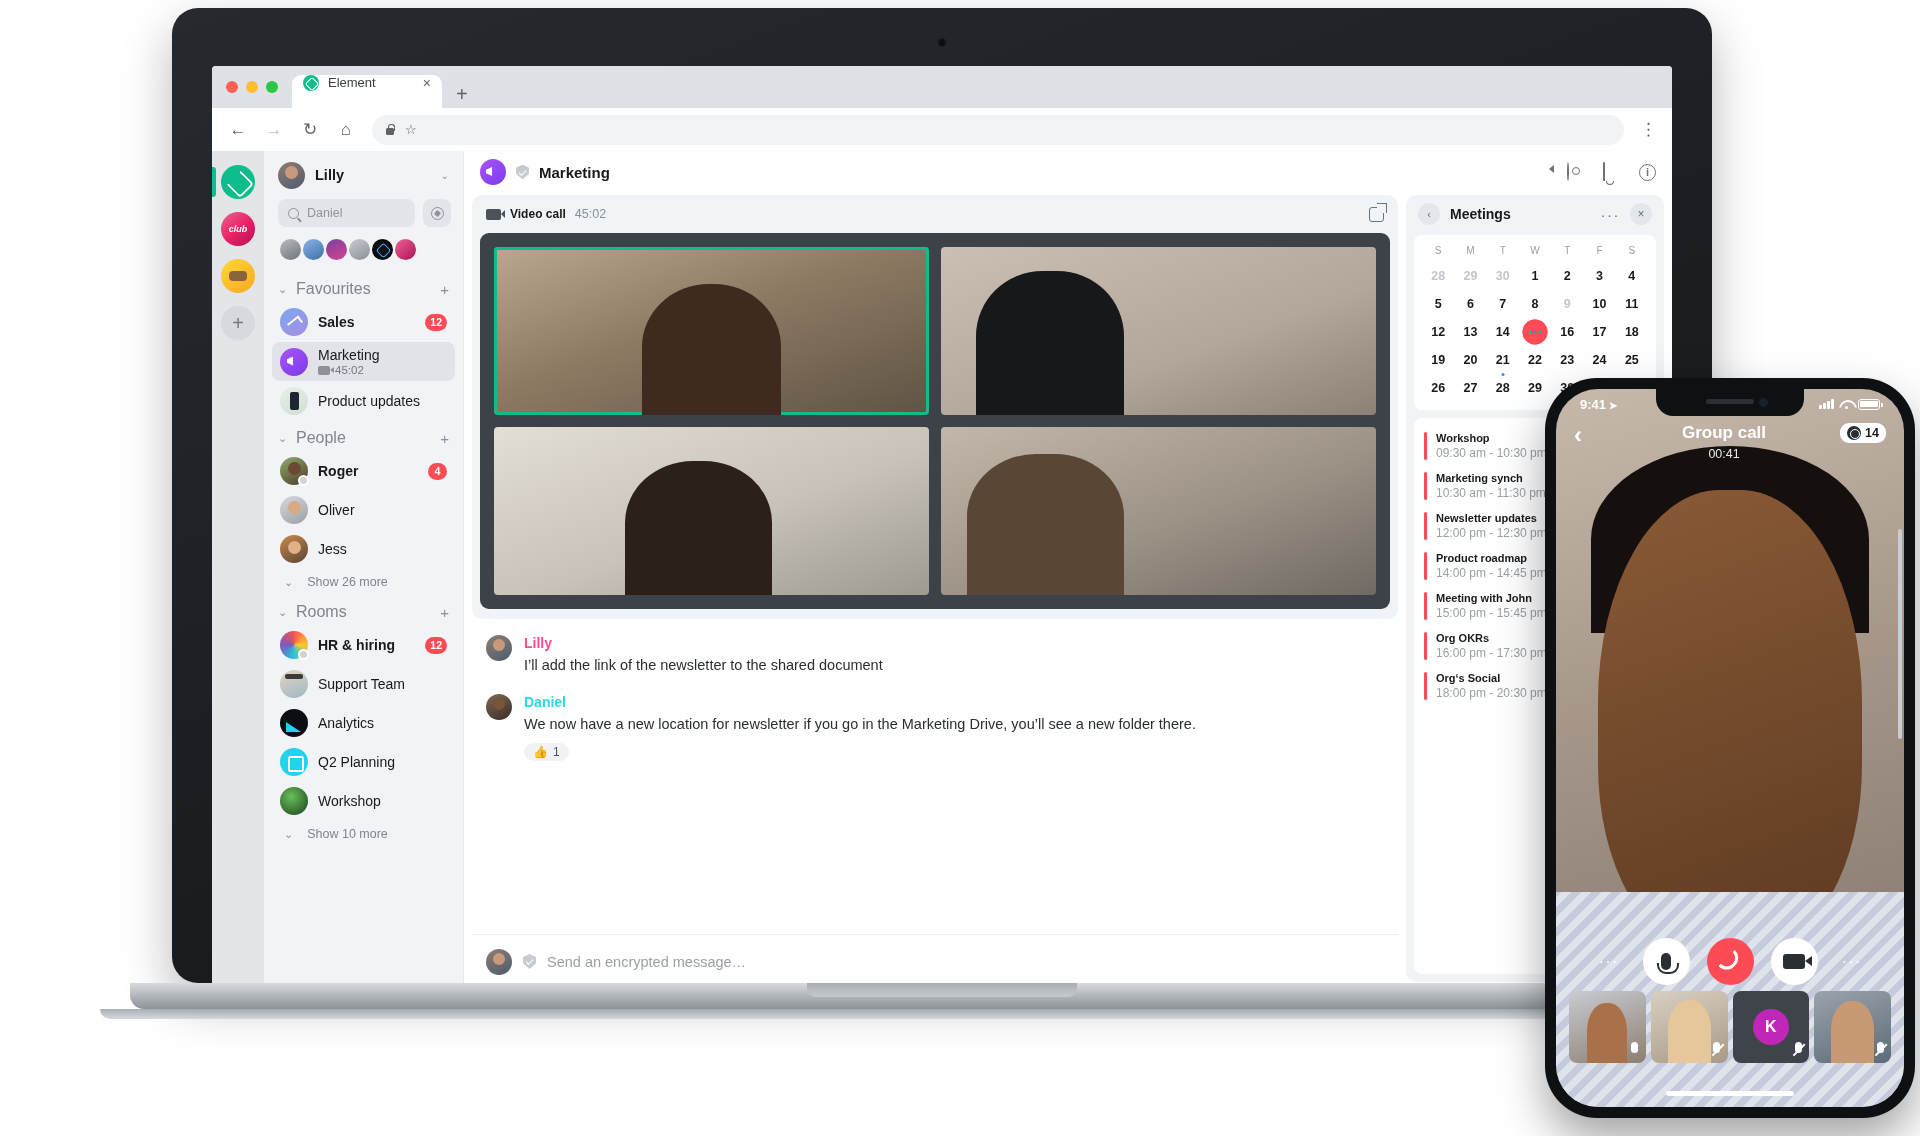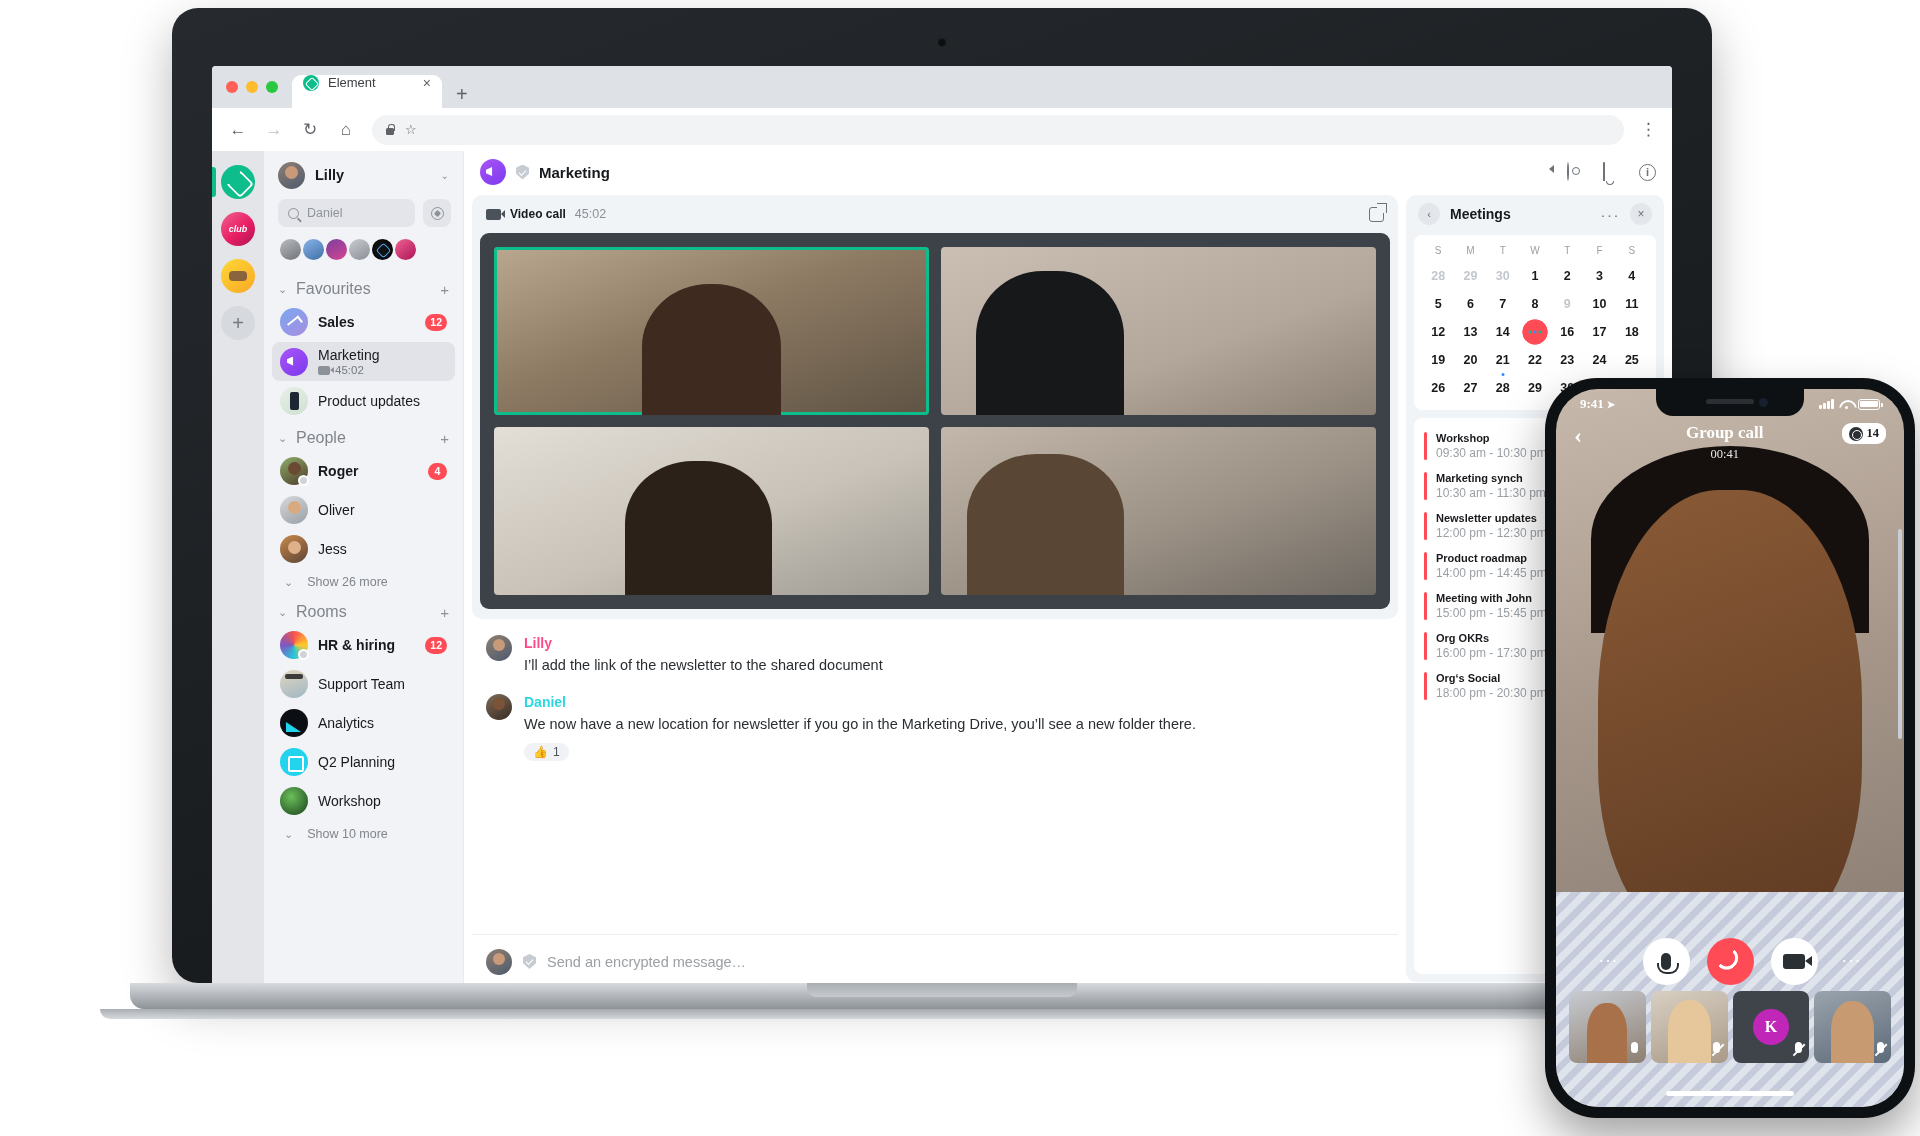--- a/index.html
+++ b/index.html
@@ -234,21 +234,21 @@
   .daydots{ position:absolute; left:50%; bottom:-2px; transform:translateX(-50%); display:flex; gap:2px;}
   .daydots i{ width:3px;height:3px;border-radius:50%; display:block;}
   .mt-list{ flex:1; background:#fff; border-radius:8px; margin:0 8px 8px 8px; padding:8px 0 8px 0; overflow:hidden;}
   .mt-item{ display:flex; gap:9px; padding:6px 10px;}
   .mt-bar{ width:3px; border-radius:2px; background:#ff4b55; flex:0 0 auto;}
   .mt-name{ font-size:11px; font-weight:bold; color:#17191c; white-space:nowrap;}
   .mt-time{ font-size:12px; color:#9aa0a6; margin-top:2px; white-space:nowrap;}
 
   
   .phone{ position:absolute; left:1545px; top:378px; width:370px; height:740px; }
-  .phone-body{ position:absolute; inset:0; background:#0e1113; border-radius:52px; box-shadow:0 22px 46px rgba(0,0,0,.36); padding:11px;font-family:Liberation Serif, serif;}
+  .phone-body{ position:absolute; inset:0; background:#0e1113; border-radius:52px; box-shadow:0 22px 46px rgba(0,0,0,.36); padding:11px;}
   .phone-screen{ position:relative; width:100%; height:100%; border-radius:42px; overflow:hidden; background:#1d2226;}
   .ph-bg{ position:absolute; inset:0; background:linear-gradient(165deg,#c6b9ab 0%,#a6968a 42%,#7d7167 100%);}
   .ph-face{ position:absolute; left:12%; top:14%; width:76%; height:64%; border-radius:46% 46% 40% 40%; background:linear-gradient(160deg,#8a5a36,#5d3a22);}
   .ph-hair{ position:absolute; left:10%; top:8%; width:80%; height:26%; border-radius:50% 50% 0 0; background:#15100d;}
   .ph-shirt{ position:absolute; left:-4%; bottom:0; width:108%; height:30%; background:repeating-linear-gradient(135deg,#dfe3ec 0 7px,#c5cbdb 7px 14px);}
   .ph-notch{ position:absolute; left:50%; top:0; transform:translateX(-50%); width:148px; height:27px; background:#0e1113; border-radius:0 0 17px 17px; z-index:6;}
   .ph-speaker{ position:absolute; left:50%; top:10px; transform:translateX(-50%); width:48px; height:5px; border-radius:3px; background:#2b2f33;}
   .ph-cam{ position:absolute; right:36px; top:9px; width:9px;height:9px;border-radius:50%; background:#16202e;}
   .ph-status{ position:absolute; left:0; top:0; width:100%; height:30px; display:flex; align-items:center; justify-content:space-between; padding:0 24px; color:#fff; font-size:13px; font-weight:bold; z-index:7;}
   .ph-stat-right{ display:flex; align-items:center; gap:5px;}

